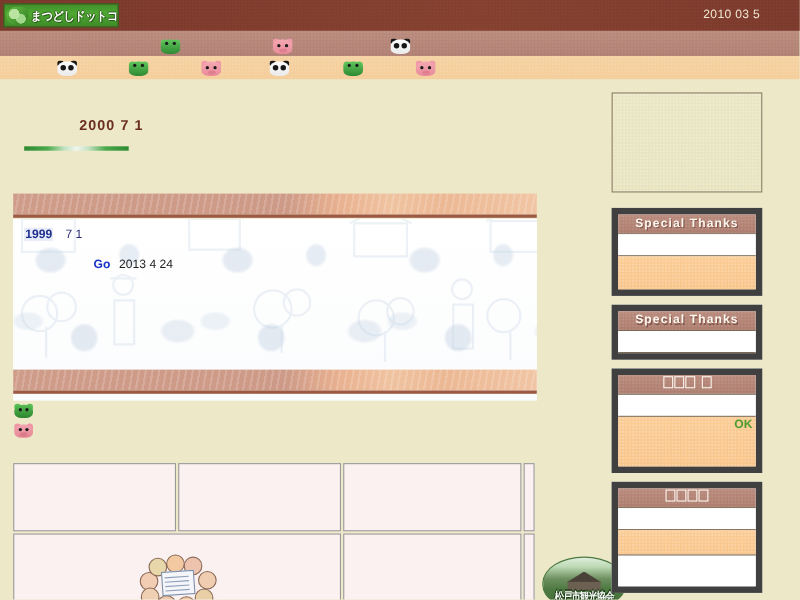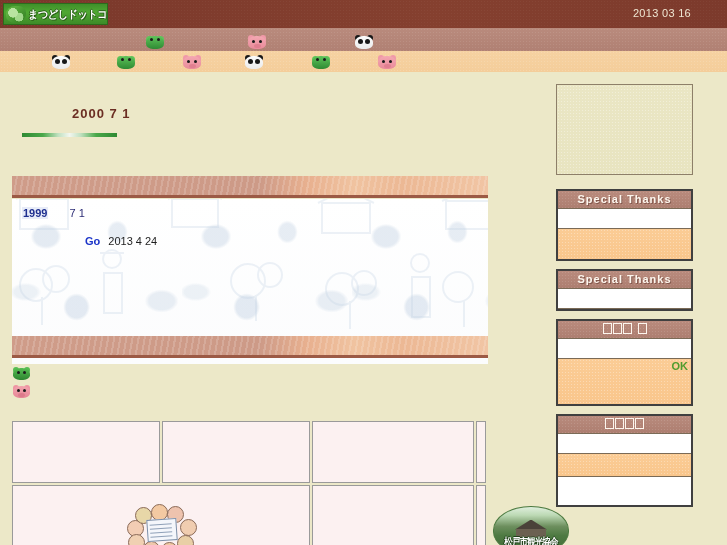--- a/index.html
+++ b/index.html
@@ -214,21 +214,21 @@
     z-index: 3;
   }
   #news-date .yr {
     font-weight: bold;
     color: #1f2f8f;
     background: #e8ecf8;
     padding: 0 1px;
   }
   #news-date .md {
     color: #2b2b75;
-    margin-left: 21px;
+    margin-left: 11px;
   }
   #news-entry {
     position: absolute;
     left: 73px; top: 36px;
     font-size: 11px;
     white-space: nowrap;
     z-index: 3;
   }
   #news-entry .go-link {
     color: #1b34c8;
@@ -391,21 +391,21 @@
     width: 137px; height: 91px;
     background-image:
       radial-gradient(rgba(255,255,255,0.35) 0.5px, transparent 0.7px),
       linear-gradient(180deg, #eae6c4, #e8e4c0);
     background-size: 3px 3px, 100% 100%;
     border: 1px solid #8d7f69;
     box-sizing: border-box;
     margin-bottom: 14px;
   }
   .sb-panel {
-    border: 2px solid #404040;
+    border: 6px solid #404040;
     box-sizing: border-box;
     background: #fff;
   }
   .sb-head {
     height: 17px;
     line-height: 17px;
     text-align: center;
     font-size: 11px;
     font-weight: bold;
     color: #fdf6ee;
@@ -464,21 +464,21 @@
   .sb-blank-white { height: 28px; background: #fff; }
 </style>
 </head>
 <body>
 
 <div id="header-bar">
   <div id="site-logo">
     <div class="leafy"></div>
     <div class="logo-text">まつどしドットコム</div>
   </div>
-  <div id="header-date">2013 03 16</div>
+  <div id="header-date">2010 03 5</div>
 </div>
 
 <div id="band-brown">
   <div class="critter c-frog" style="left:146px; top:7px;">
     <div class="ear-l"></div>
       <div class="ear-r"></div>
     <div class="head"></div>
       <div class="eye-l"></div>
       <div class="eye-r"></div>
 

